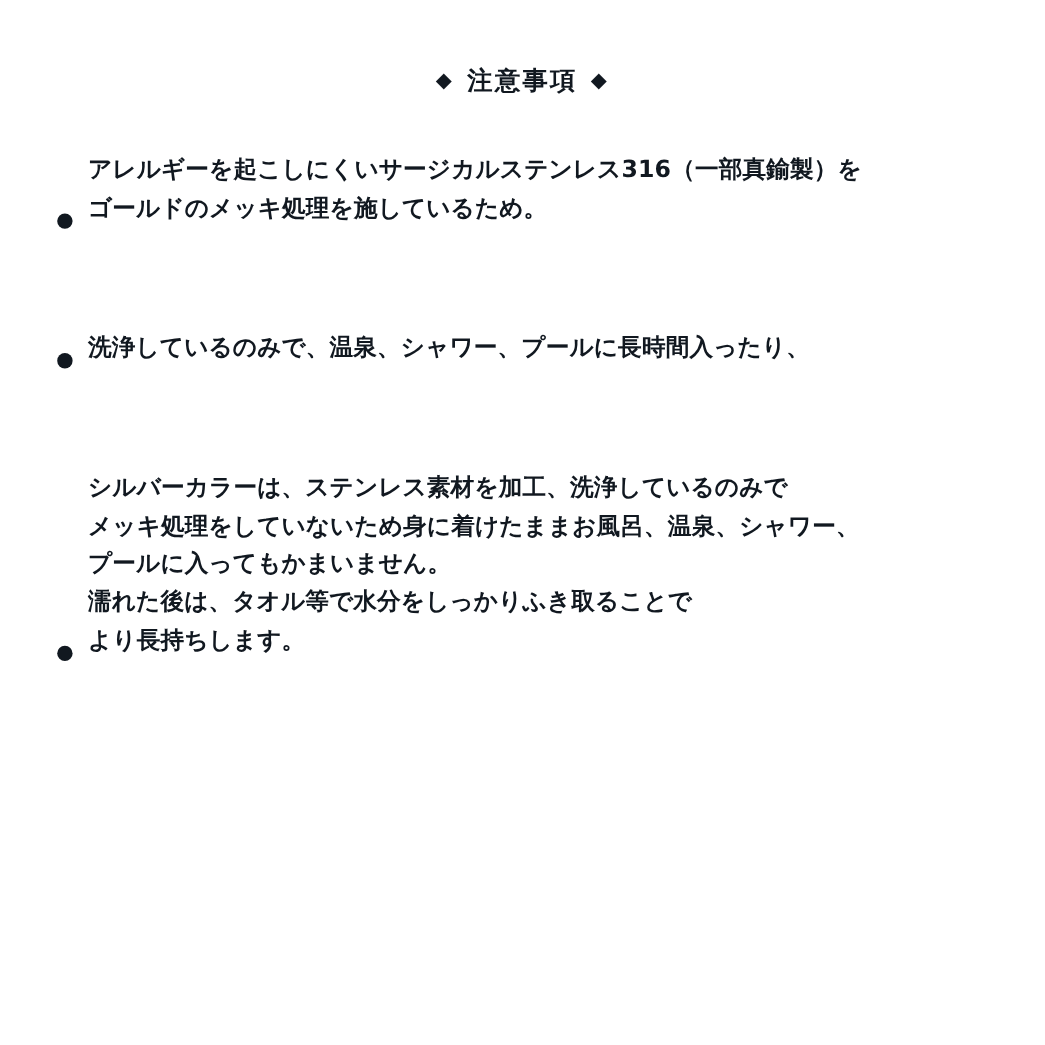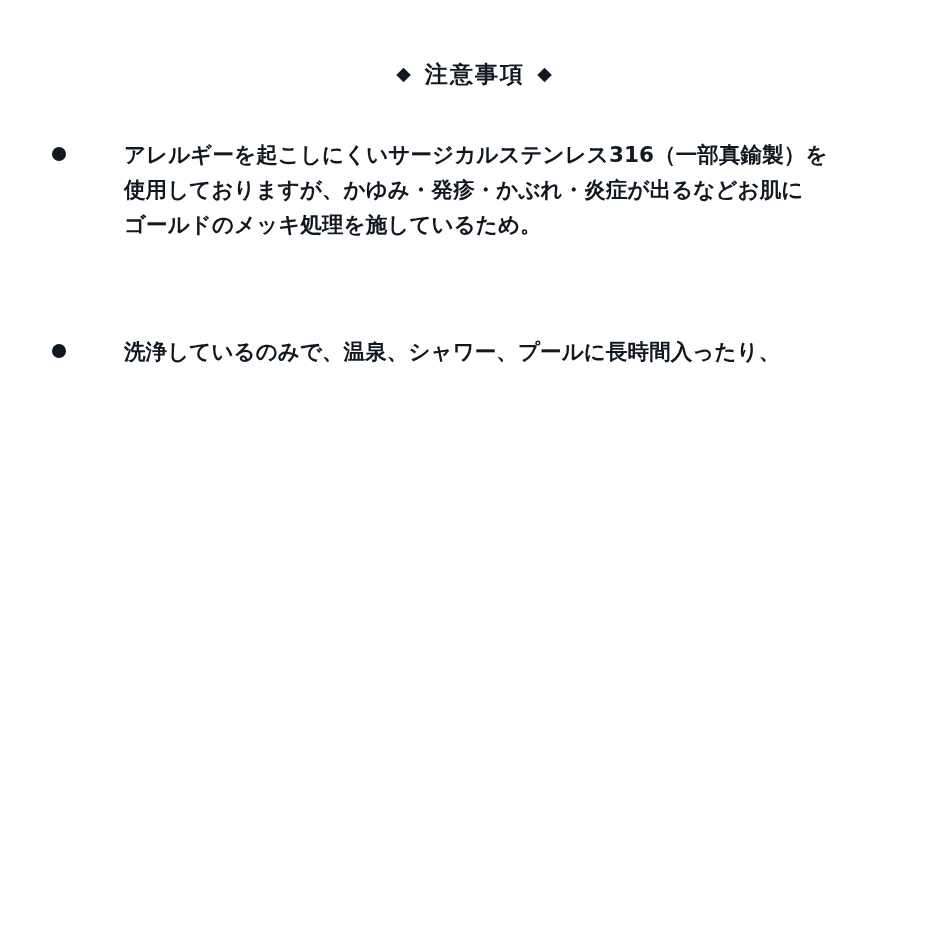--- a/index.html
+++ b/index.html
@@ -33,23 +33,22 @@
   .heading .diamond {
     font-size: 19px;
     vertical-align: 2px;
     margin: 0 12px;
   }
   .notes {
     margin-top: 48px;
   }
   .note {
     display: flex;
-    align-items: flex-start;
+    align-items: flex-end;
     margin-bottom: 92px;
-    gap: 44px;
   }
   .note:last-child {
     margin-bottom: 0;
   }
   .bullet {
     flex: 0 0 auto;
     width: 14px;
     height: 14px;
     border-radius: 50%;
     background: #111820;
@@ -77,27 +76,36 @@
   <div class="heading">
     <span class="diamond">◆</span><span>注意事項</span><span class="diamond">◆</span>
   </div>
 
   <div class="notes">
 
     <div class="note">
       <div class="bullet"></div>
       <div class="note-body">
         <div class="line">アレルギーを起こしにくいサージカルステンレス316（一部真鍮製）を</div>
-        <div class="line">使用しておりますが、かゆみ・発疹・かぶれ・炎症が出るなどお肌に</div>
         <div class="line">ゴールドのメッキ処理を施しているため。</div>
       </div>
     </div>
 
     <div class="note">
       <div class="bullet"></div>
       <div class="note-body">
         <div class="line">洗浄しているのみで、温泉、シャワー、プールに長時間入ったり、</div>
       </div>
     </div>
 
+    <div class="note">
+      <div class="bullet"></div>
+      <div class="note-body">
+        <div class="line">シルバーカラーは、ステンレス素材を加工、洗浄しているのみで</div>
+        <div class="line">メッキ処理をしていないため身に着けたままお風呂、温泉、シャワー、</div>
+        <div class="line">プールに入ってもかまいません。</div>
+        <div class="line">濡れた後は、タオル等で水分をしっかりふき取ることで</div>
+        <div class="line">より長持ちします。</div>
+      </div>
+    </div>
 
   </div>
 </div>
 
 </body></html>

